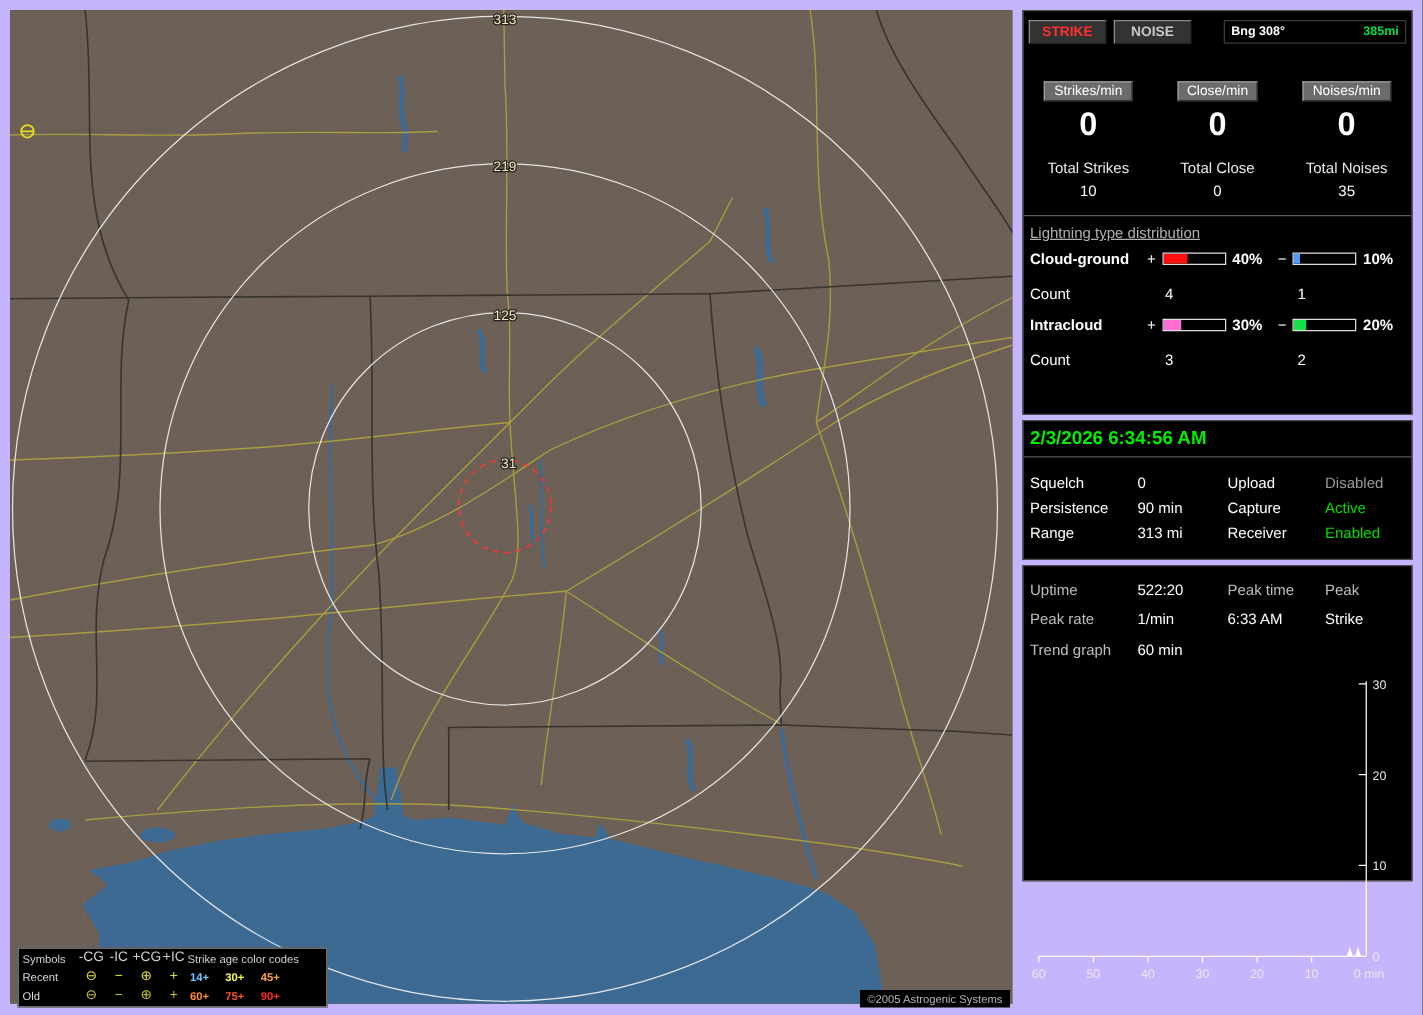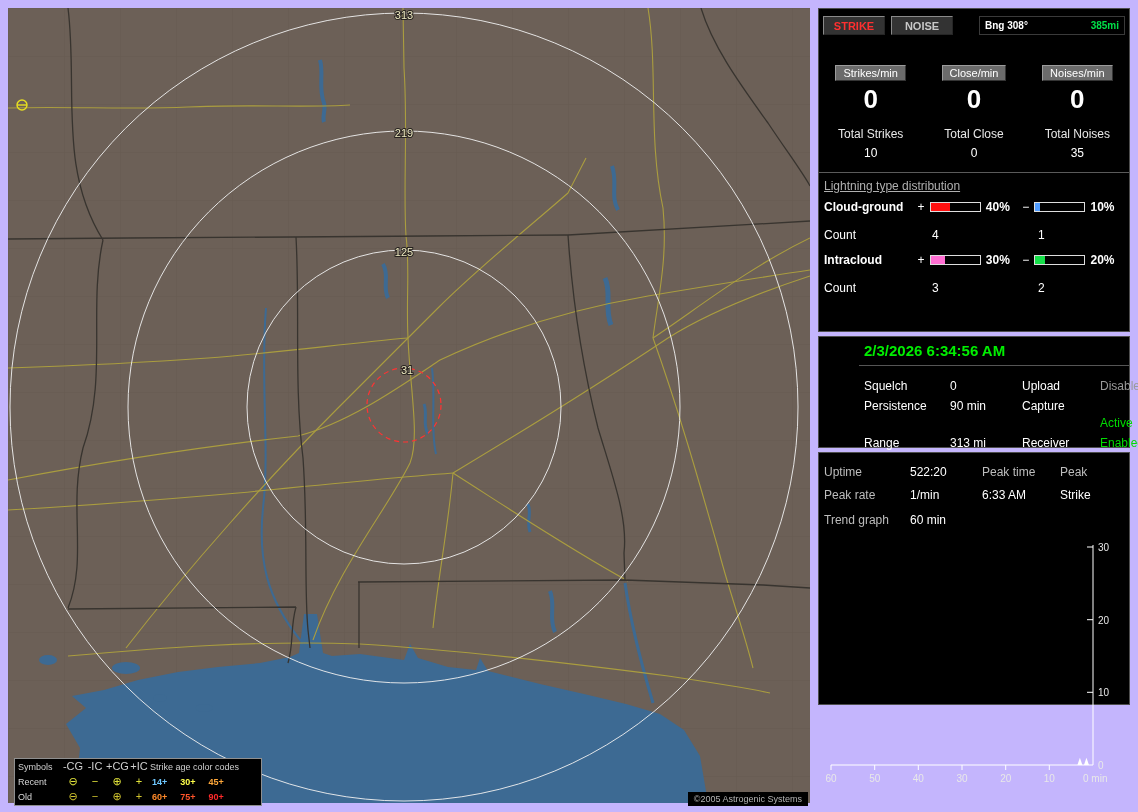--- a/index.html
+++ b/index.html
@@ -18,21 +18,21 @@
   .legend .sym { text-align:center; font-size:11px; line-height:11px; }
   .legend .ages { display:flex; gap:13px; padding-left:2px; font-weight:bold; }
 
   .copyright { position:absolute; right:2px; bottom:-3px; background:#000;
                color:#b4b4b4; font-size:9px; padding:2px 6px; }
 
   
   .sec { position:absolute; left:818px; width:312px; background:#000;
          border:1px solid #4e4e4e; color:#fff; font-size:12px; }
   .sec1 { top:8px;   height:324px; }
-  .sec2 { top:336px; height:112px;padding-left:40px; }
+  .sec2 { top:336px; height:112px; }
   .sec3 { top:452px; height:253px; }
 
   .btnrow { display:flex; align-items:center; gap:6px; padding:7px 4px 0 4px; }
   .btn { width:62px; height:19px; background:#333; font-weight:bold; font-size:11px;
          display:flex; align-items:center; justify-content:center; cursor:pointer;
          border:1px solid; border-color:#8a8a8a #262626 #262626 #8a8a8a; }
   .bearing { margin-left:auto; width:146px; height:19px; background:#000;
              border:1px solid #3a3a3a; display:flex; align-items:center;
              padding:0 5px; font-weight:bold; font-size:10px; }
   .bearing .rng { margin-left:auto; }
@@ -282,21 +282,21 @@
     <div class="datetime" style="color: rgb(0, 238, 0);">2/3/2026 6:34:56 AM</div>
     <div class="status-grid">
       <span>Squelch</span>
       <span>0</span>
       <span>Upload</span>
       <span style="color: rgb(154, 154, 154);">Disabled</span>
 
       <span>Persistence</span>
       <span>90 min</span>
       <span>Capture</span>
-      <span style="color: rgb(0, 221, 0); margin-top: 17px;">Active</span>
+      <span style="color: rgb(0, 221, 0);">Active</span>
 
       <span>Range</span>
       <span>313 mi</span>
       <span>Receiver</span>
       <span style="color: rgb(0, 221, 0);">Enabled</span>
     </div>
   </div>
 
   <div class="sec sec3">
     <div class="stats-grid">

